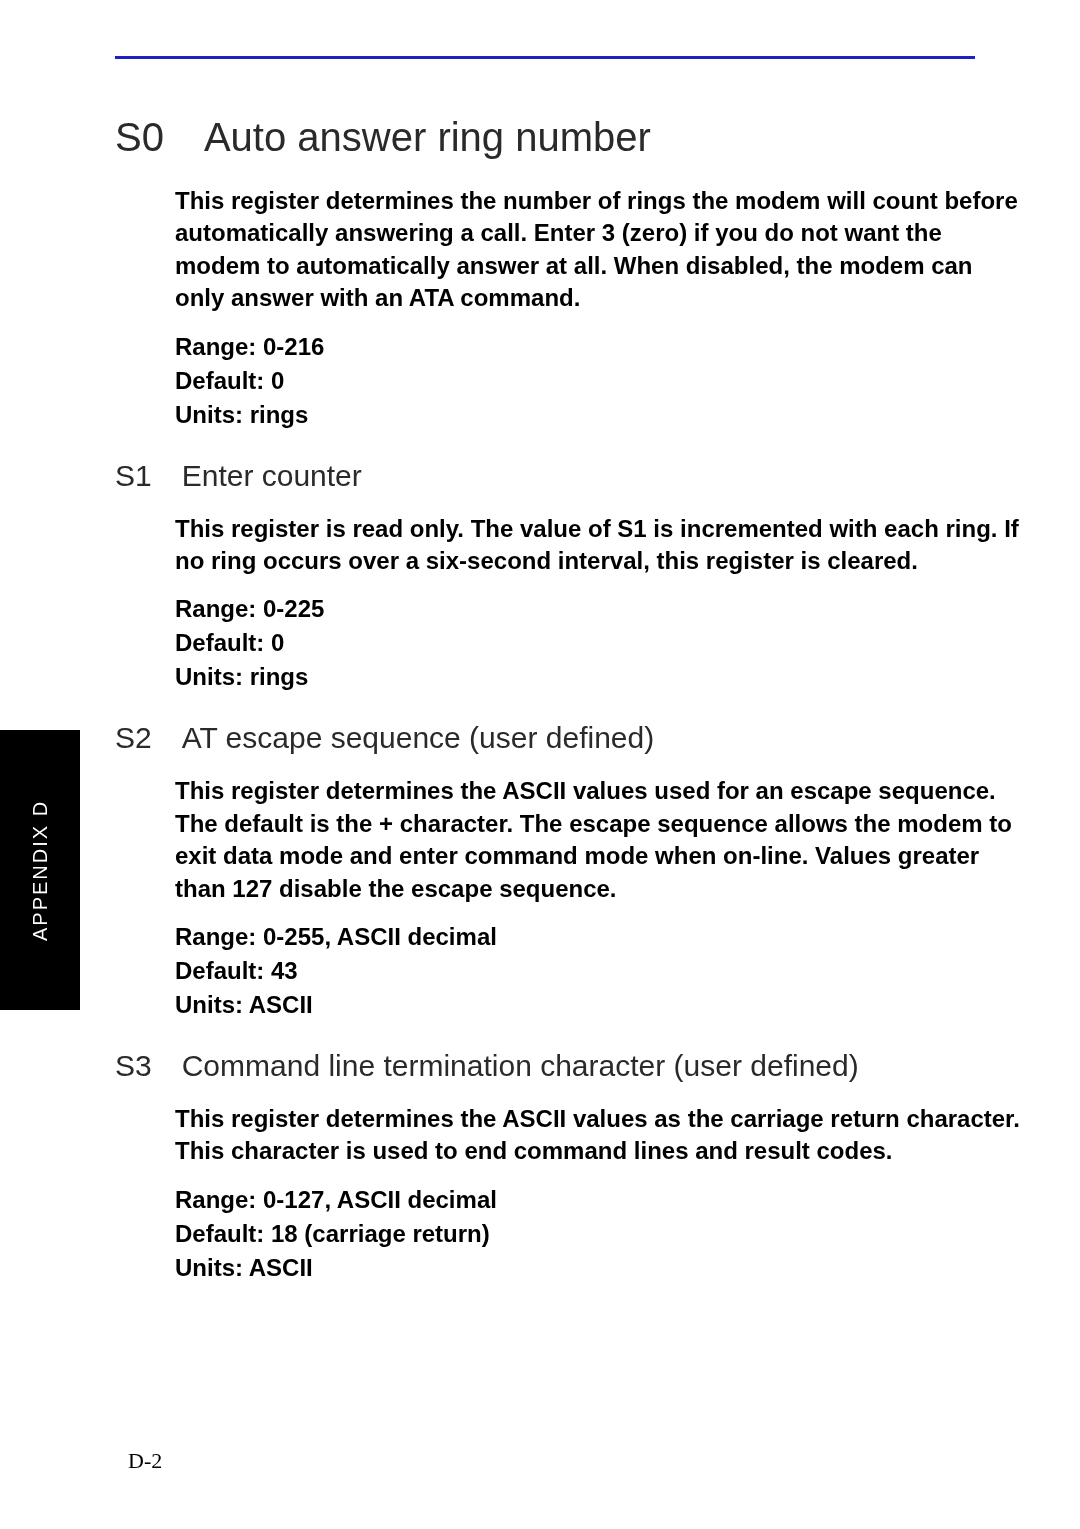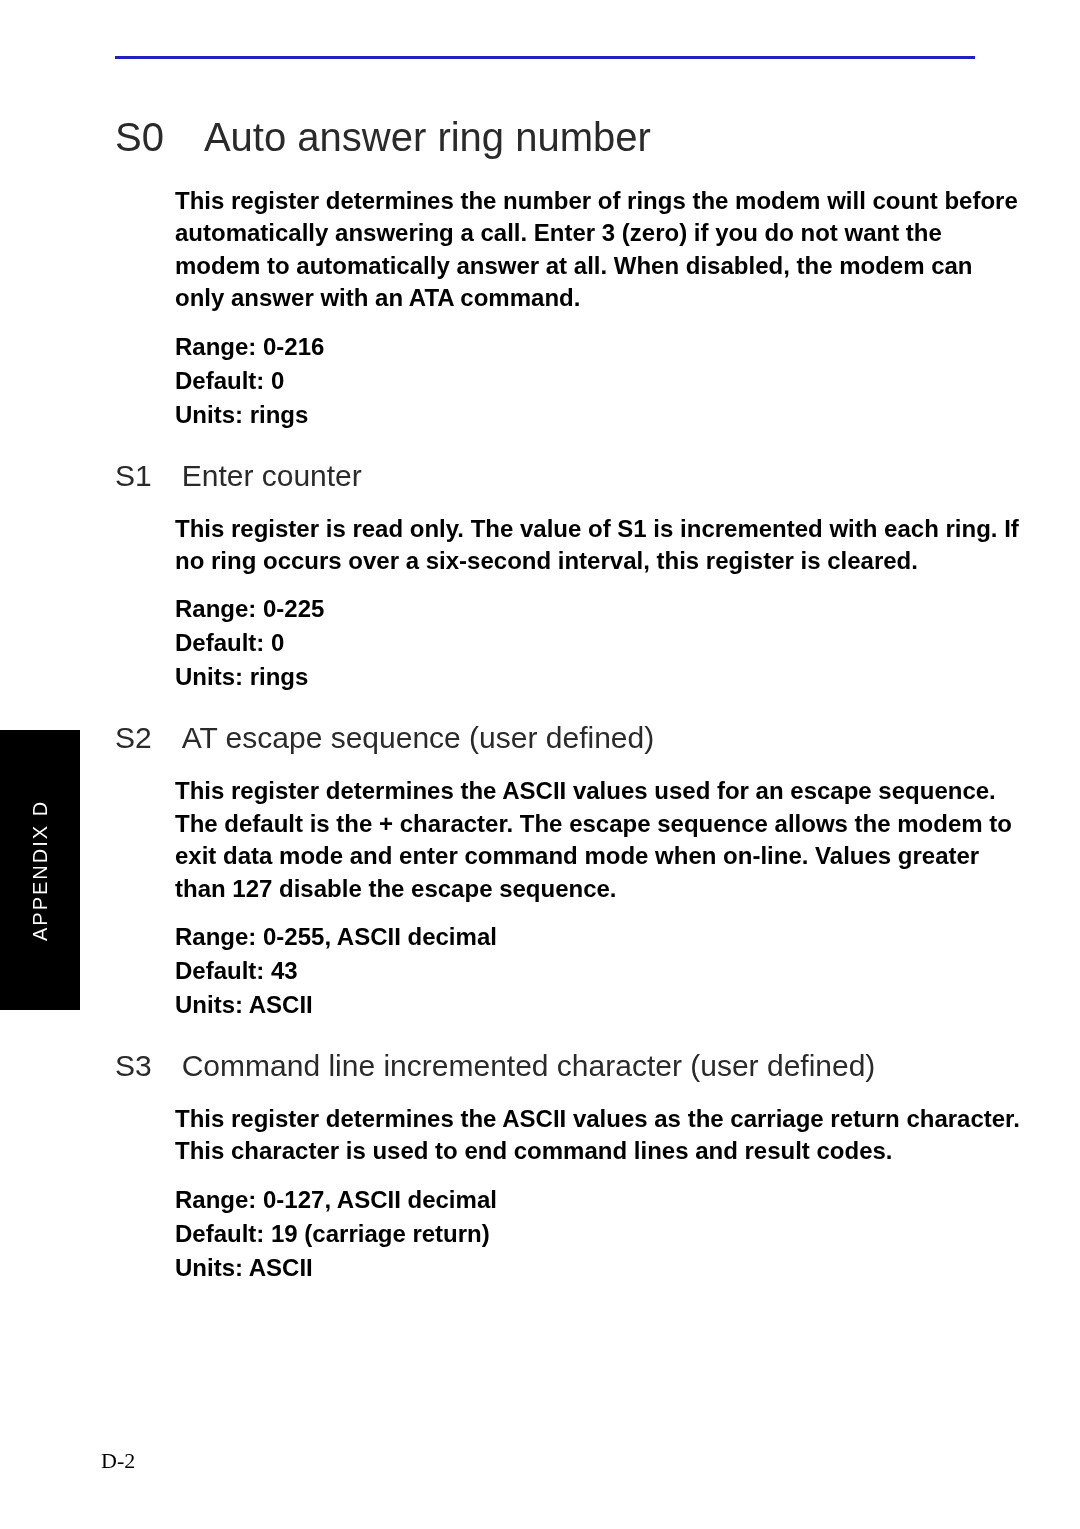--- a/index.html
+++ b/index.html
@@ -71,21 +71,21 @@
     font-size: 20px;
     letter-spacing: 2px;
     writing-mode: vertical-rl;
     transform: rotate(180deg);
     display: flex;
     align-items: center;
     justify-content: center;
   }
   .page-num {
     position: absolute;
-    left: 101px;
+    left: 128px;
     bottom: 55px;
     font-family: "Times New Roman", Times, serif;
     font-size: 22px;
   }
 </style>
 </head>
 <body>
 
 <div class="page">
   <hr class="hr">
@@ -102,24 +102,24 @@
     <p class="kv">Range: 0-225</p>
     <p class="kv">Default:  0</p>
     <p class="kv">Units:   rings</p>
 
     <h2 class="h-sub">S2 AT escape sequence (user defined)</h2>
     <p class="body-text">This register determines the ASCII values used for an escape sequence. The default is the + character. The escape sequence allows the modem to exit data mode and enter command mode when on-line. Values greater than 127 disable the escape sequence.</p>
     <p class="kv">Range: 0-255, ASCII decimal</p>
     <p class="kv">Default:  43</p>
     <p class="kv">Units:    ASCII</p>
 
-    <h2 class="h-sub">S3 Command line incremented character (user defined)</h2>
+    <h2 class="h-sub">S3 Command line termination character (user defined)</h2>
     <p class="body-text">This register determines the ASCII values as the carriage return character. This character is used to end command lines and result codes.</p>
     <p class="kv">Range: 0-127, ASCII decimal</p>
-    <p class="kv">Default:  19 (carriage return)</p>
+    <p class="kv">Default:  18 (carriage return)</p>
     <p class="kv">Units:    ASCII</p>
   </div>
 </div>
 
 <div class="appendix-tab">
   <span>APPENDIX D</span>
 </div>
 
 <div class="page-num">D-2</div>
 

